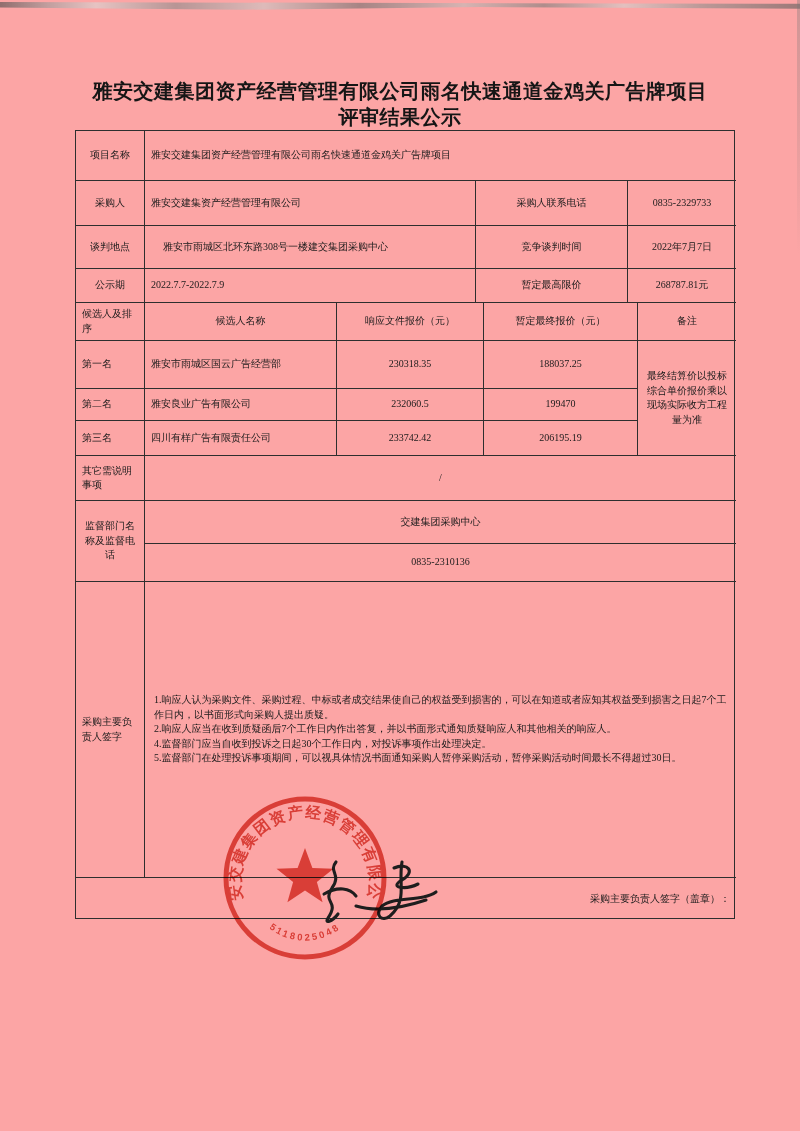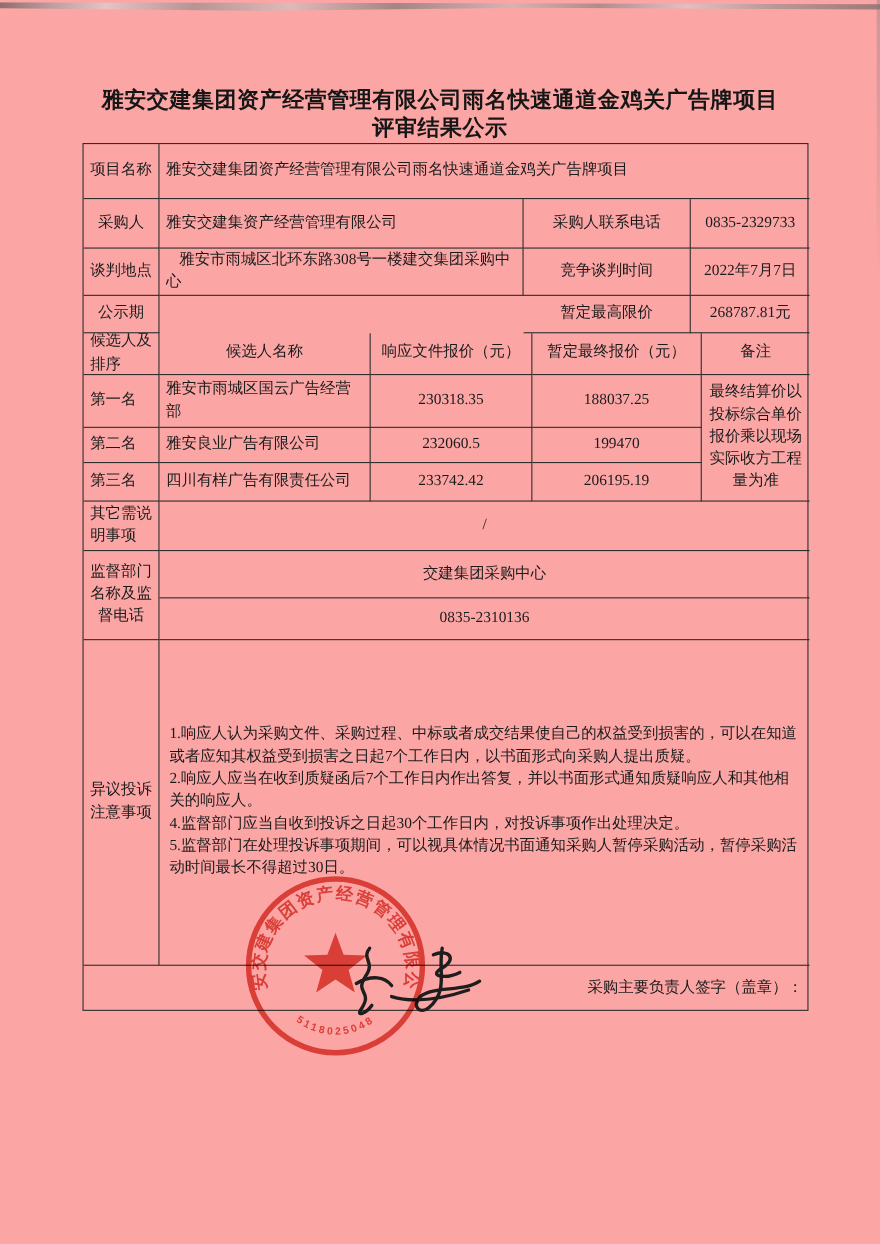--- a/index.html
+++ b/index.html
@@ -26,21 +26,21 @@
     text-align:center; font-weight:bold; font-size:20px; line-height:1.32;
     color:#161616; letter-spacing:.5px;
   }
   
   .doc-table {
     position:absolute; left:75px; top:130px; width:660px; height:789px;
     display:grid;
     grid-template-columns:69px 192px 139px 8px 144px 10px 98px;
     grid-template-rows:50px 45px 43px 34px 38px 48px 32px 35px 45px 43px 38px 296px 42px;
     border:1.6px solid #2e2e2e; box-sizing:border-box;
-    font-size:14px; line-height:1.45;
+    font-size:10px; line-height:1.45;
   }
   .cell {
     border-right:1.4px solid #2e2e2e; border-bottom:1.4px solid #2e2e2e;
     display:flex; align-items:center; justify-content:center;
     text-align:center; padding:2px 6px; box-sizing:border-box; overflow:hidden;
   }
   .cell.left   { justify-content:flex-start; text-align:left; }
   .cell.er     { border-right:none; }
   .cell.eb     { border-bottom:none; }
   .cell.indent { text-indent:12px; }
@@ -73,20 +73,21 @@
     <div class="cell left" style="grid-area:2/2/3/4">雅安交建集资产经营管理有限公司</div>
     <div class="cell" style="grid-area:2/4/3/6">采购人联系电话</div>
     <div class="cell er" style="grid-area:2/6/3/8">0835-2329733</div>
 
     <div class="cell" style="grid-area:3/1/4/2">谈判地点</div>
     <div class="cell left indent" style="grid-area:3/2/4/4">雅安市雨城区北环东路308号一楼建交集团采购中心</div>
     <div class="cell" style="grid-area:3/4/4/6">竞争谈判时间</div>
     <div class="cell er" style="grid-area:3/6/4/8">2022年7月7日</div>
 
     <div class="cell" style="grid-area:4/1/5/2">公示期</div>
+    <div class="cell left" style="grid-area:4/2/5/4">2022.7.7-2022.7.9</div>
     <div class="cell" style="grid-area:4/4/5/6">暂定最高限价</div>
     <div class="cell er" style="grid-area:4/6/5/8">268787.81元</div>
 
     <div class="cell left" style="grid-area:5/1/6/2">候选人及排序</div>
     <div class="cell" style="grid-area:5/3/6/5">响应文件报价（元）</div>
     <div class="cell" style="grid-area:5/2/6/3">候选人名称</div>
     <div class="cell" style="grid-area:5/5/6/7">暂定最终报价（元）</div>
     <div class="cell er" style="grid-area:5/7/6/8">备注</div>
 
     <div class="cell left" style="grid-area:6/1/7/2">第一名</div>
@@ -105,21 +106,21 @@
     <div class="cell" style="grid-area:8/3/9/5">233742.42</div>
     <div class="cell" style="grid-area:8/5/9/7">206195.19</div>
 
     <div class="cell left" style="grid-area:9/1/10/2">其它需说明事项</div>
     <div class="cell er" style="grid-area:9/2/10/8">/</div>
 
     <div class="cell" style="grid-area:10/1/12/2">监督部门名称及监督电话</div>
     <div class="cell er" style="grid-area:10/2/11/8">交建集团采购中心</div>
     <div class="cell er" style="grid-area:11/2/12/8">0835-2310136</div>
 
-    <div class="cell left" style="grid-area:12/1/13/2">异议投诉注意事项</div>
+    <div class="cell left" style="grid-area:12/1/13/2">采购主要负责人签字</div>
     <div class="cell er obj-items" style="grid-area:12/2/13/8">
       <div>1.响应人认为采购文件、采购过程、中标或者成交结果使自己的权益受到损害的，可以在知道或者应知其权益受到损害之日起7个工作日内，以书面形式向采购人提出质疑。</div>
       <div>2.响应人应当在收到质疑函后7个工作日内作出答复，并以书面形式通知质疑响应人和其他相关的响应人。</div>
       <div>4.监督部门应当自收到投诉之日起30个工作日内，对投诉事项作出处理决定。</div>
       <div>5.监督部门在处理投诉事项期间，可以视具体情况书面通知采购人暂停采购活动，暂停采购活动时间最长不得超过30日。</div>
     </div>
 
     <div class="cell er eb sig-cell" style="grid-area:13/1/14/8">
       <span>采购主要负责人签字（盖章）：</span>
     </div>

